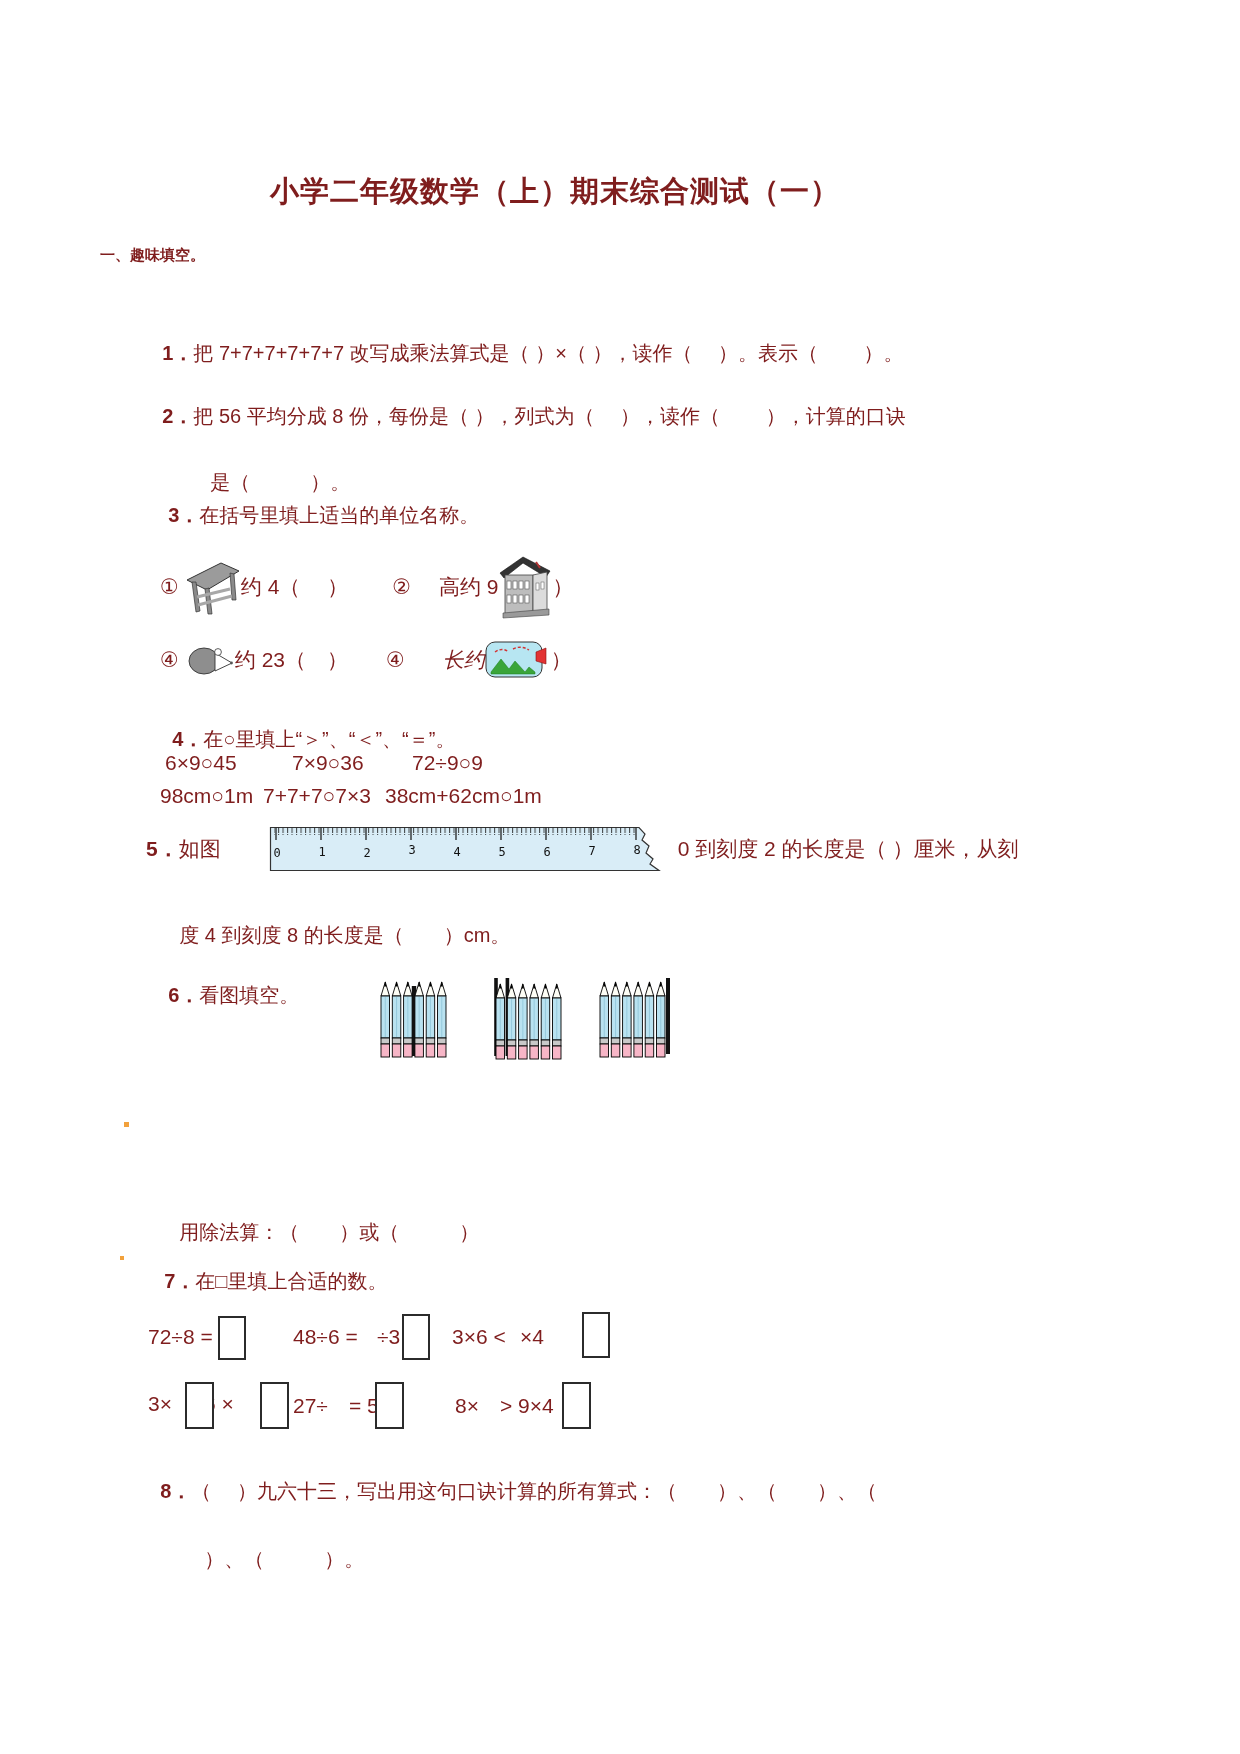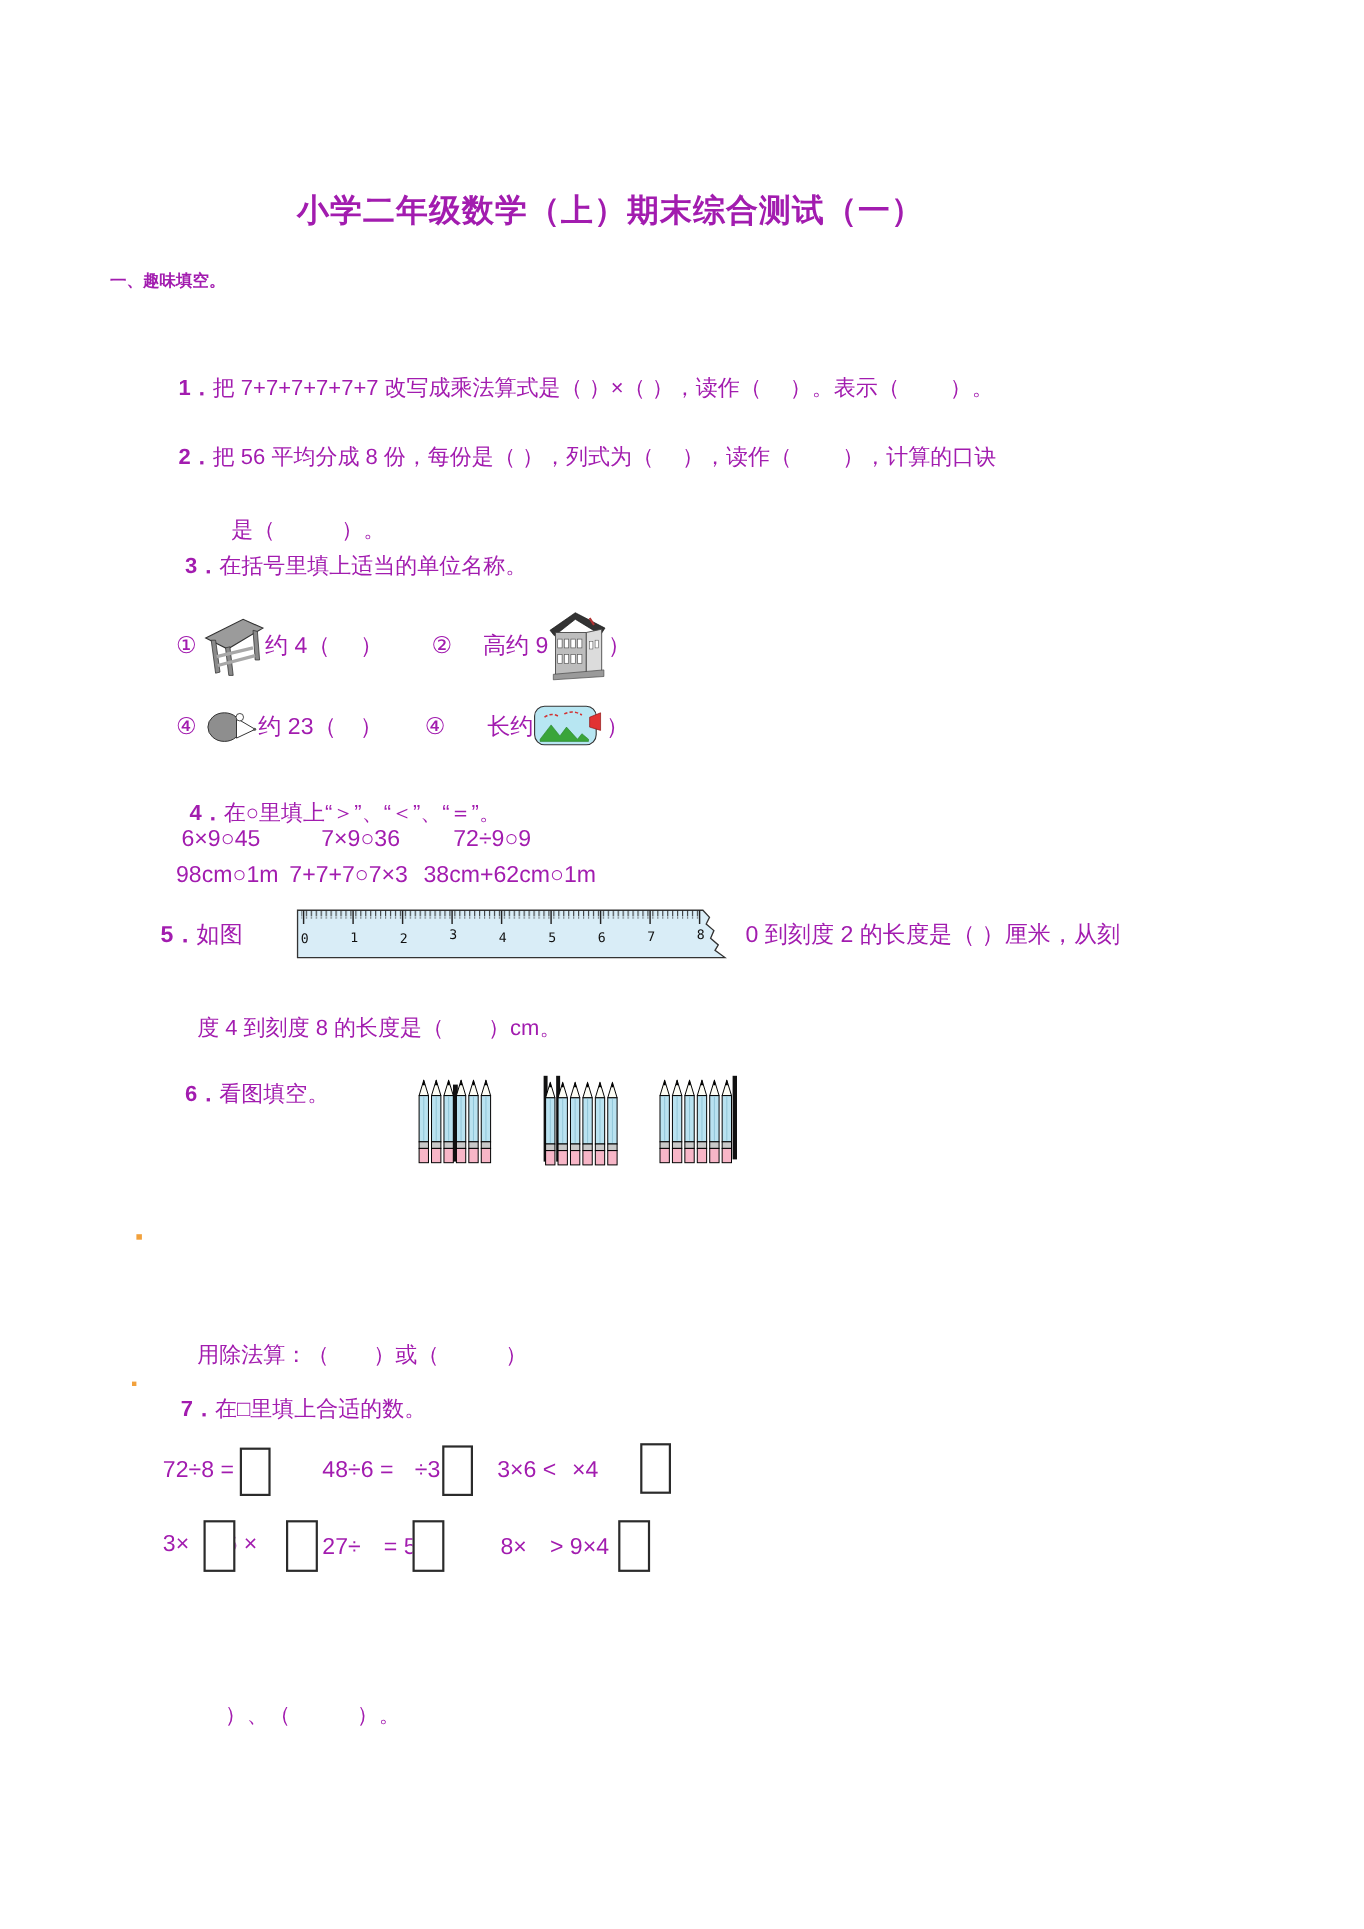--- a/index.html
+++ b/index.html
@@ -1,16 +1,16 @@
 <!DOCTYPE html>
 <html><head>
 <meta charset="utf-8">
 <style>
   html,body{margin:0;padding:0;background:#ffffff;}
-  .page{position:relative;width:1240px;height:1754px;background:#fff;color:#a21caf;
+  .page{position:relative;width:1240px;height:1754px;background:#fff;color:#7f1d1d;
         font-family:"Liberation Sans","DejaVu Sans",sans-serif;overflow:hidden;}
   .title{position:absolute;top:172px;left:0;width:1110px;text-align:center;
          font-size:29px;font-weight:bold;letter-spacing:1px;}
   .sec{position:absolute;top:246px;left:100px;font-size:15px;font-weight:bold;}
   .line{position:absolute;font-size:20px;white-space:pre;line-height:1.3;}
   .qnum{font-weight:bold;}
   .frow{position:absolute;display:flex;align-items:center;font-size:21px;white-space:pre;}
   .rowbox{position:absolute;font-size:21px;text-align:right;}
   .rt{position:absolute;white-space:pre;}
   .sq{position:absolute;border:2px solid #2b2b2b;background:#fff;z-index:2;}
@@ -77,21 +77,21 @@
   <div class="frow" style="top:628px;left:160px;height:64px;">
     <span>④</span>
     <svg style="margin-left:8px;" width="48" height="36" viewBox="0 0 48 36">
       <ellipse cx="17" cy="19" rx="15" ry="13" fill="#8e8e8e" stroke="#333" stroke-width="0.9"></ellipse>
       <polygon points="28,11 45,21 28,29" fill="#ffffff" stroke="#333" stroke-width="0.9"></polygon>
       <circle cx="31" cy="10" r="3.4" fill="#ffffff" stroke="#333" stroke-width="0.8"></circle>
       <circle cx="44.5" cy="21" r="1.4" fill="#555"></circle>
     </svg>
     <span>约 23（　）</span>
     <span style="margin-left:38px;">④</span>
-    <span style="margin-left:38px;">长约</span>
+    <span style="margin-left:38px;font-style:italic;">长约</span>
     <svg width="62" height="46" viewBox="0 0 62 46">
       <rect x="1" y="5" width="56" height="35" rx="9" fill="#b7e6f2" stroke="#333" stroke-width="1"></rect>
       <polygon points="6,35 16,22 24,32 30,24 40,35 44,30 50,35 50,37 6,37" fill="#3aa53a" stroke="#1d7a1d" stroke-width="0.5"></polygon>
       <path d="M10,15 q7,-5 14,0" fill="none" stroke="#d23333" stroke-width="1.4" stroke-dasharray="3,2"></path>
       <path d="M28,12 q8,-4 16,1" fill="none" stroke="#d23333" stroke-width="1.4" stroke-dasharray="3,2"></path>
       <polygon points="51,15 61,11 61,27 51,24" fill="#e23333" stroke="#8a1111" stroke-width="0.6"></polygon>
     </svg>
     <span style="margin-left:4px;">）</span>
   </div>
 
@@ -216,20 +216,23 @@
     <span class="rt" style="left:0;top:10px;">3×</span>
     <div class="sq" style="left:37px;top:0;width:25px;height:43px;"></div>
     <span class="tail" style="left:56px;top:10px;">6 ×</span>
     <div class="sq" style="left:112px;top:0;width:25px;height:43px;"></div>
     <span class="rt" style="left:145px;top:10px;">27÷　= 54</span>
     <div class="sq" style="left:227px;top:0;width:25px;height:43px;"></div>
     <span class="rt" style="left:307px;top:10px;">8×　&gt; 9×4</span>
     <div class="sq" style="left:414px;top:0;width:25px;height:43px;"></div>
   </div>
 
+  <div class="line" style="top:1452px;left:138px;">
+    <span class="qnum">8．</span><span>（　 ）九六十三，写出用这句口诀计算的所有算式：（　　）、（　　）、（</span>
+  </div>
   <div class="line" style="top:1520px;left:182px;">
     <span>）、（　　　）。</span>
   </div>
 
   <div class="dot" style="left:124px;top:1122px;width:5px;height:5px;"></div>
   <div class="dot" style="left:120px;top:1256px;width:4px;height:4px;"></div>
 
 </div>
 
 </body></html>

